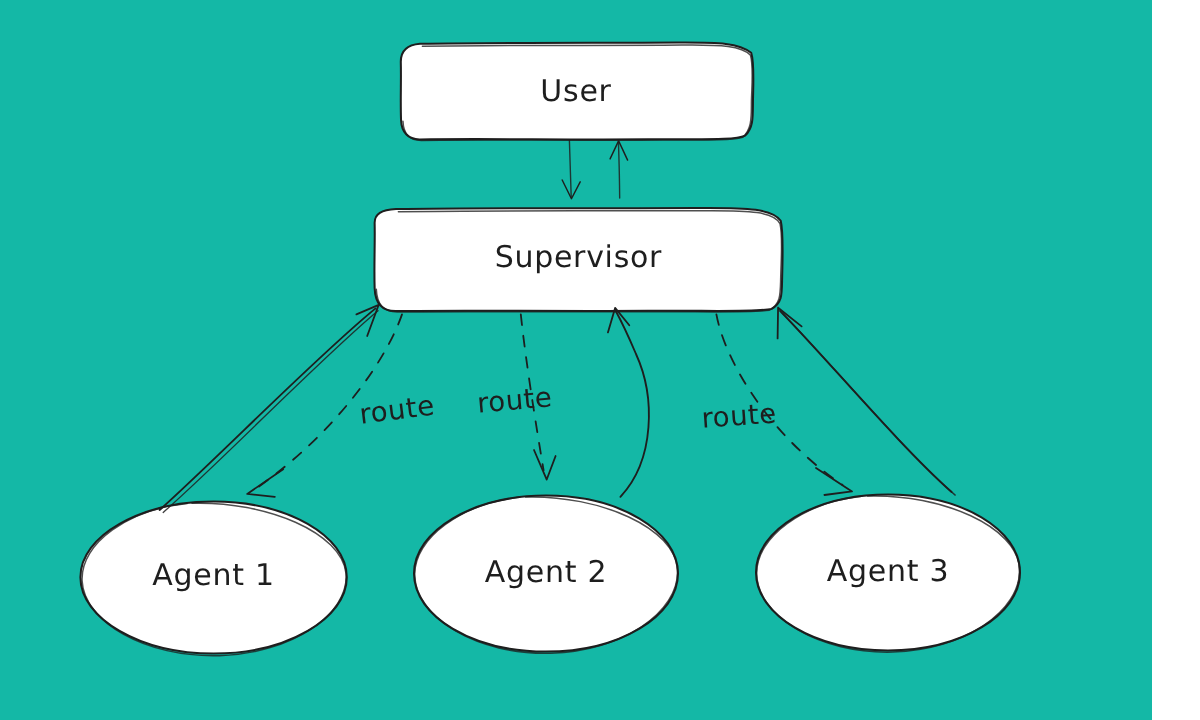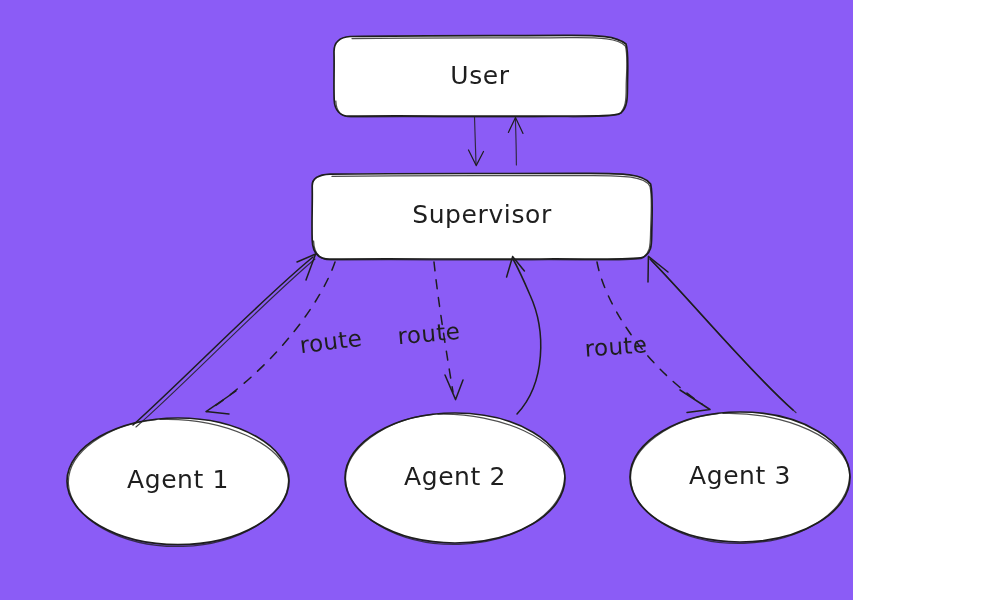--- a/index.html
+++ b/index.html
@@ -8,23 +8,23 @@
     background: #ffffff;
   }
   body {
     width: 1000px;
     height: 600px;
     overflow: hidden;
     font-family: "DejaVu Sans", sans-serif;
   }
   #canvas-wrap {
     position: relative;
-    width: 853px;
+    width: 960px;
     height: 600px;
-    background: #8b5cf6;
+    background: #14b8a6;
   }
   svg#diagram {
     position: absolute;
     top: 0; left: 0;
     width: 1000px;
     height: 600px;
     display: block;
   }
   .node-shape {
     fill: #ffffff;

